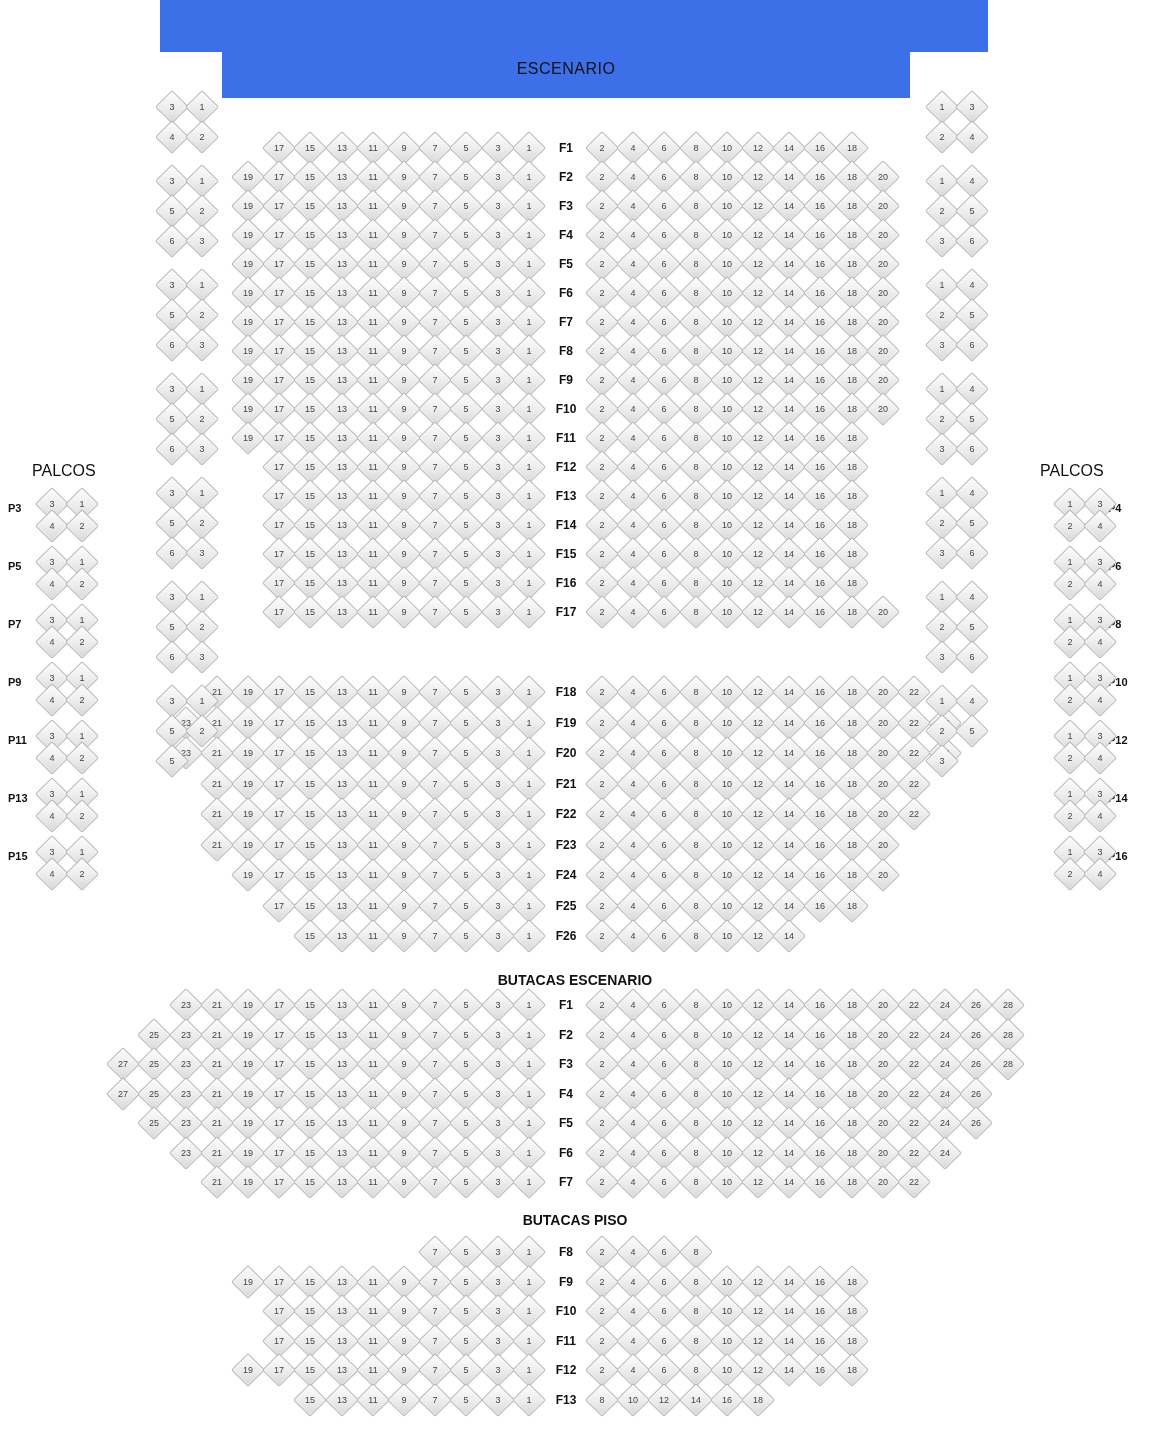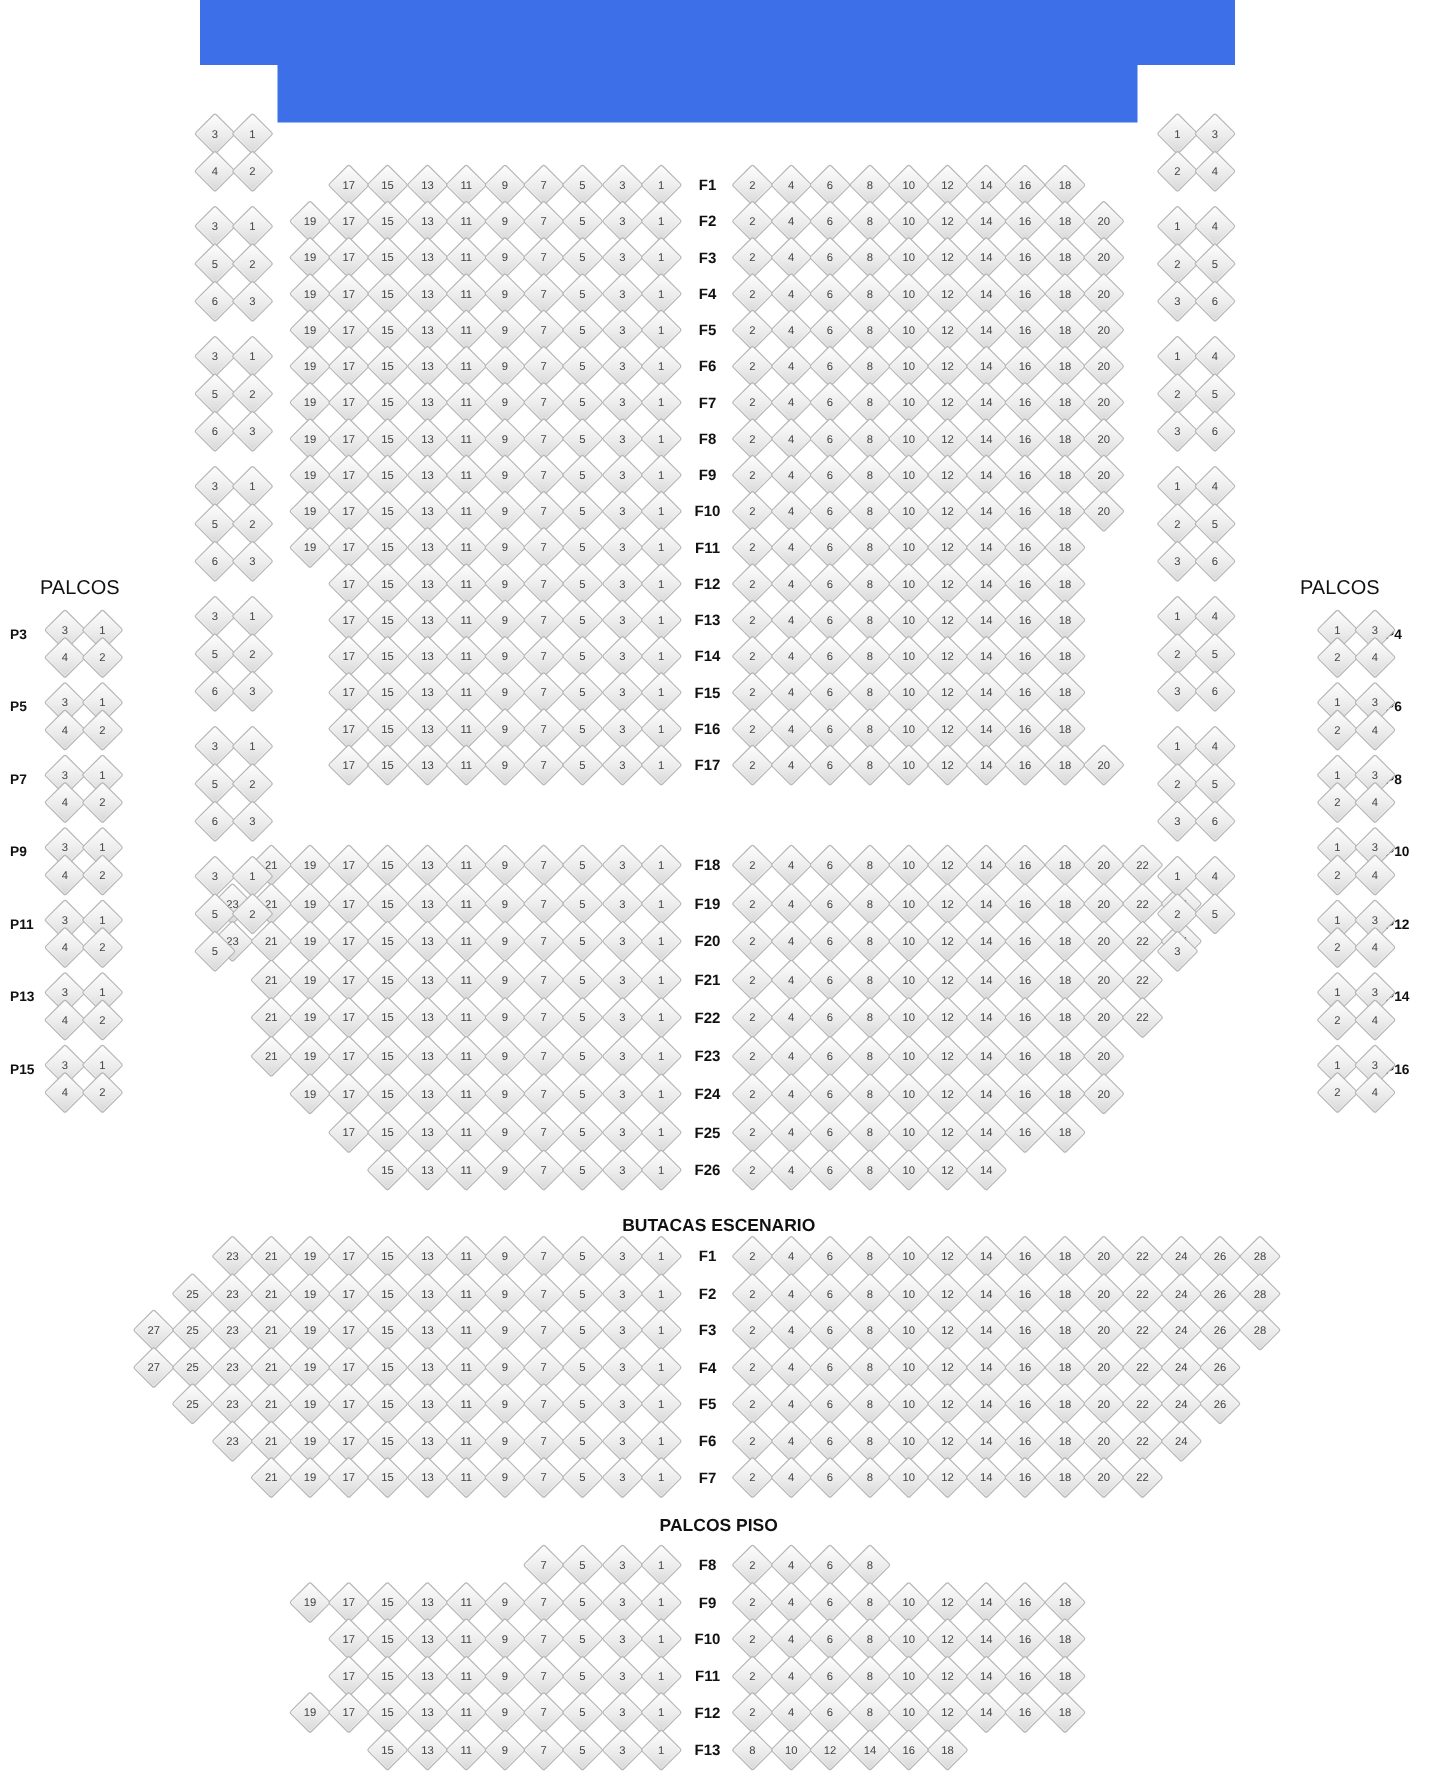--- a/index.html
+++ b/index.html
@@ -28,26 +28,27 @@
   .palcos-label{position:absolute;font-size:16px;color:#111;}
   .palco-tag{position:absolute;font-size:11px;font-weight:bold;color:#111;}
 </style>
 </head>
 <body>
 
 <div id="stage-wrap">
 
   <div class="stage-block" id="stage-top"></div>
   <div class="stage-block" id="stage-bot"></div>
+  <div id="stage-label">ESCENARIO</div>
 
   <div class="palcos-label" id="palcos-left-label" style="left:32px;top:462px;">PALCOS</div>
   <div class="palcos-label" id="palcos-right-label" style="left:1040px;top:462px;">PALCOS</div>
 
   <div class="zone-title" id="title-preferente" style="left:380px;top:972px;width:390px;">BUTACAS ESCENARIO</div>
-  <div class="zone-title" id="title-piso" style="left:380px;top:1212px;width:390px;">PALCOS PISO</div>
+  <div class="zone-title" id="title-piso" style="left:380px;top:1212px;width:390px;">BUTACAS PISO</div>
 
   <div id="dynamic-layer">
       <div class="seat" style="left: 267.2px; top: 136px;">
         <span>17</span>
       </div>
       <div class="seat" style="left: 298.4px; top: 136px;">
         <span>15</span>
       </div>
       <div class="seat" style="left: 329.6px; top: 136px;">
         <span>13</span>

